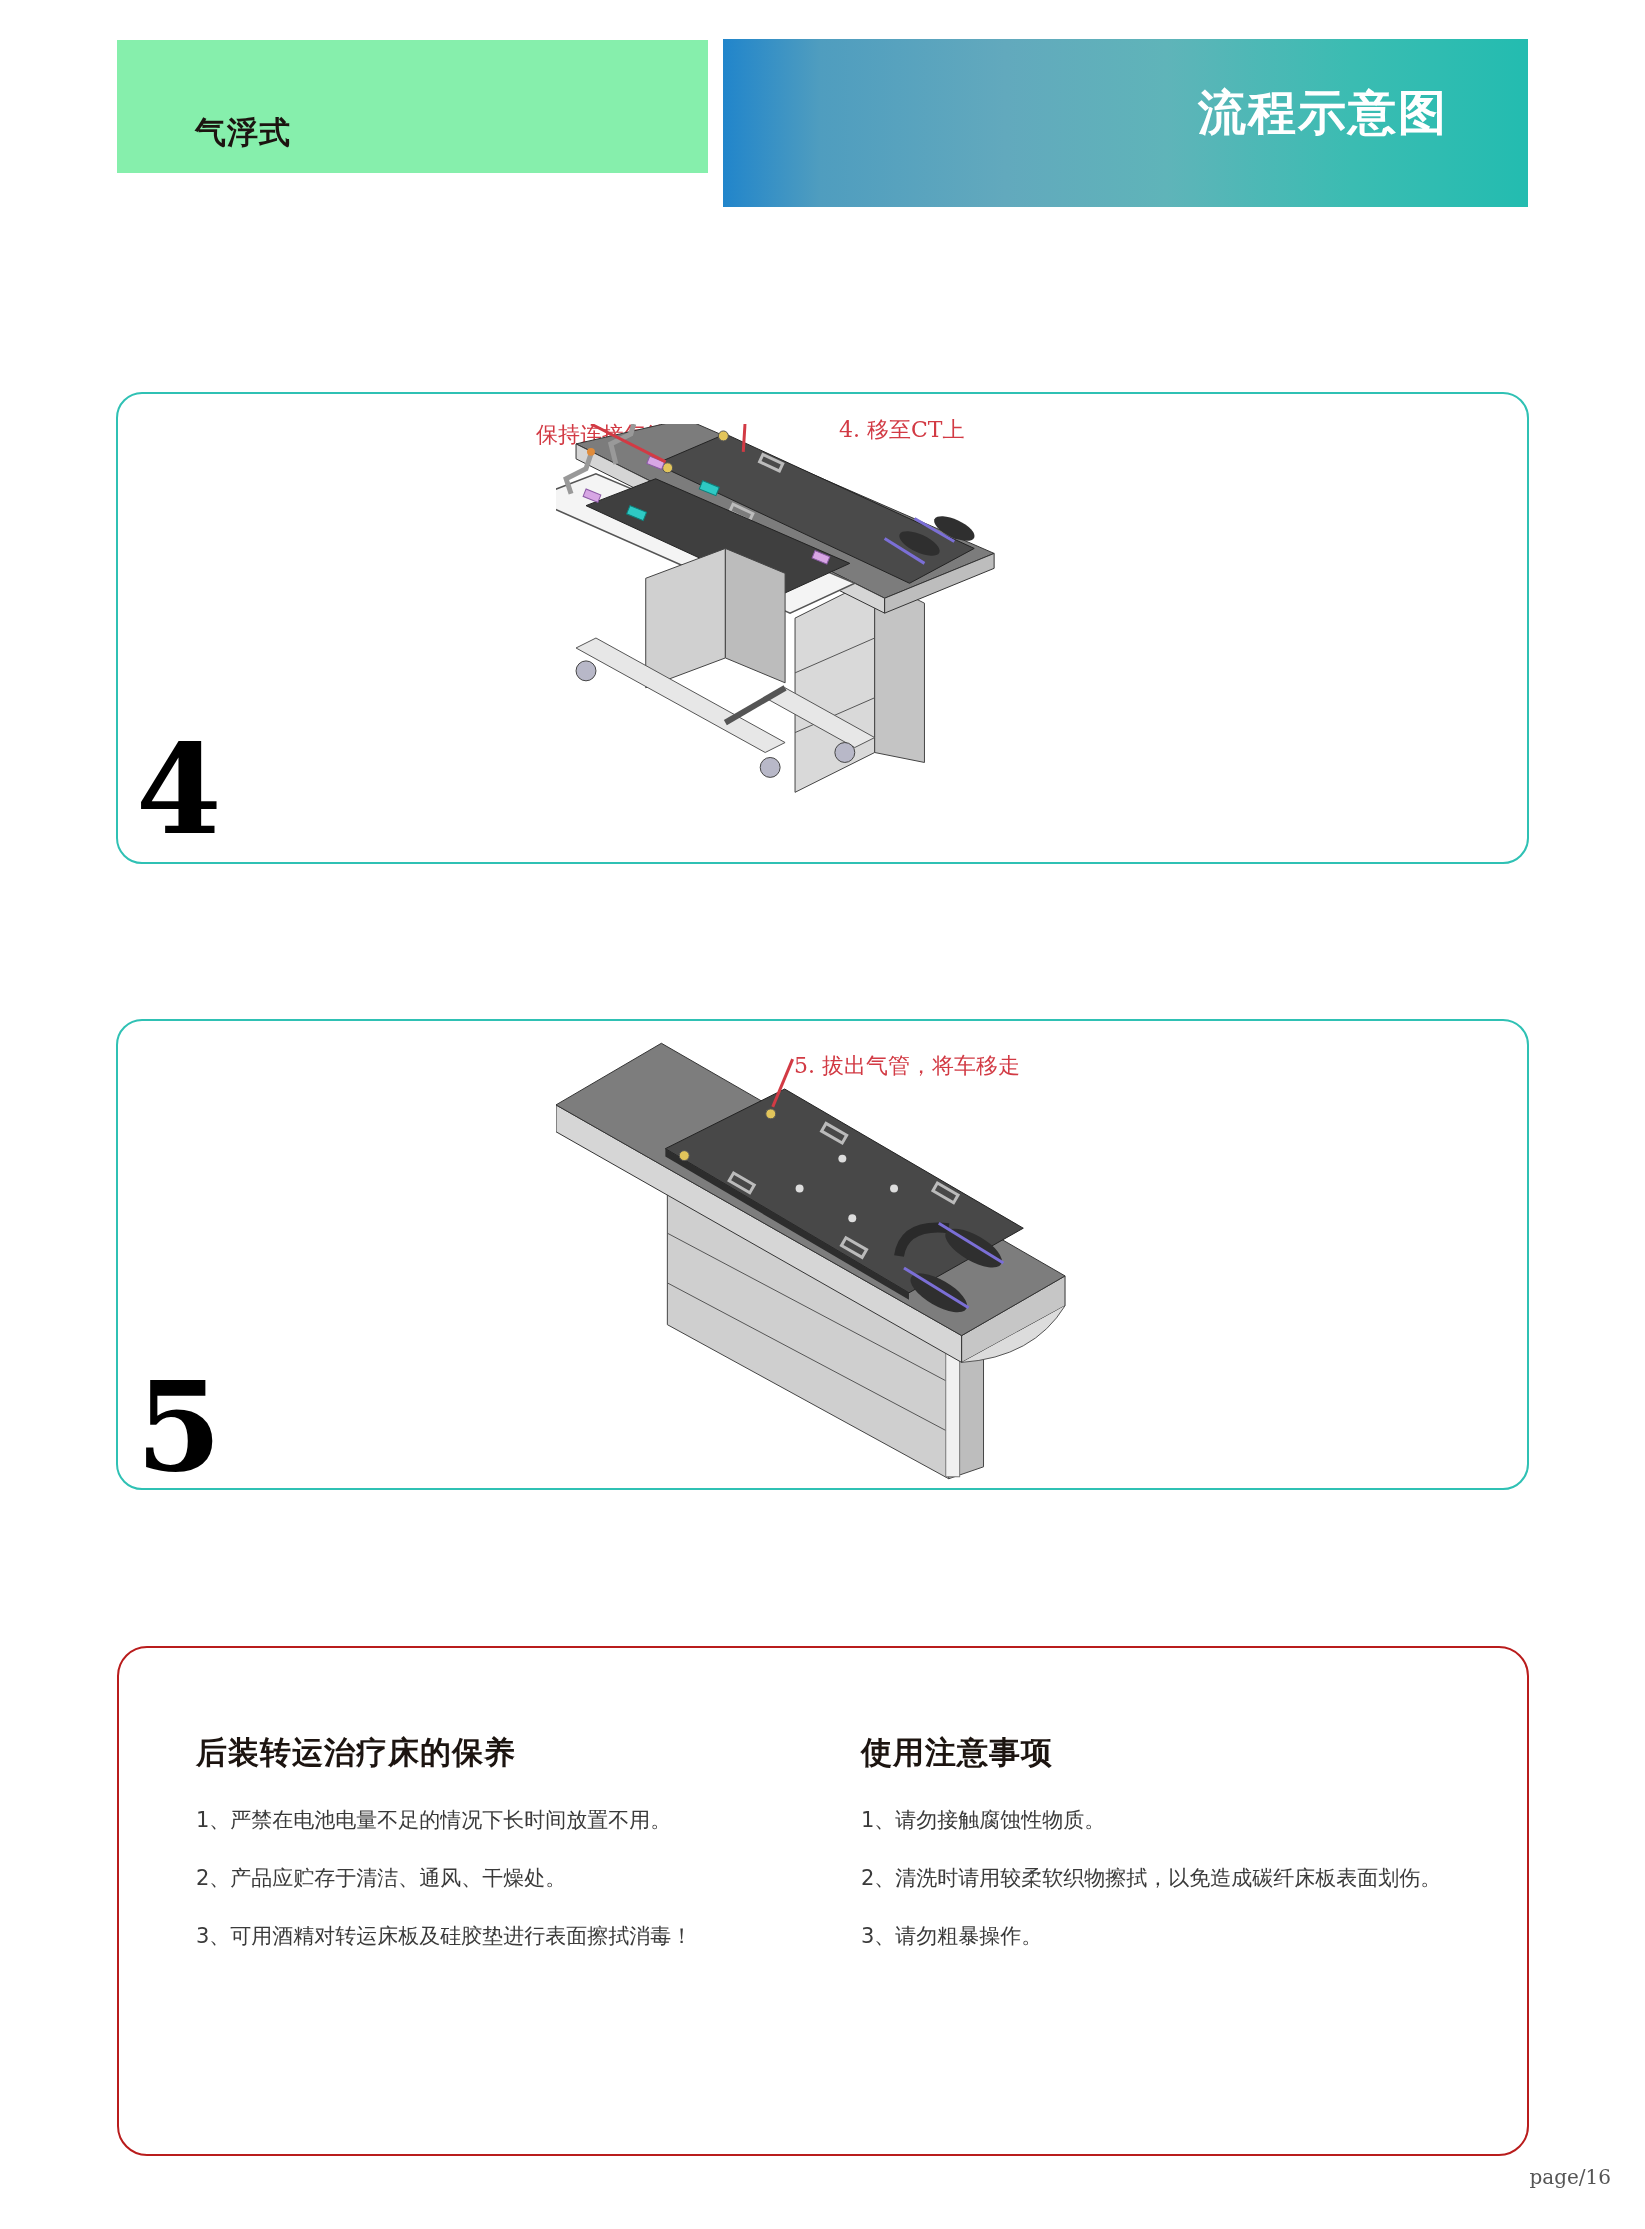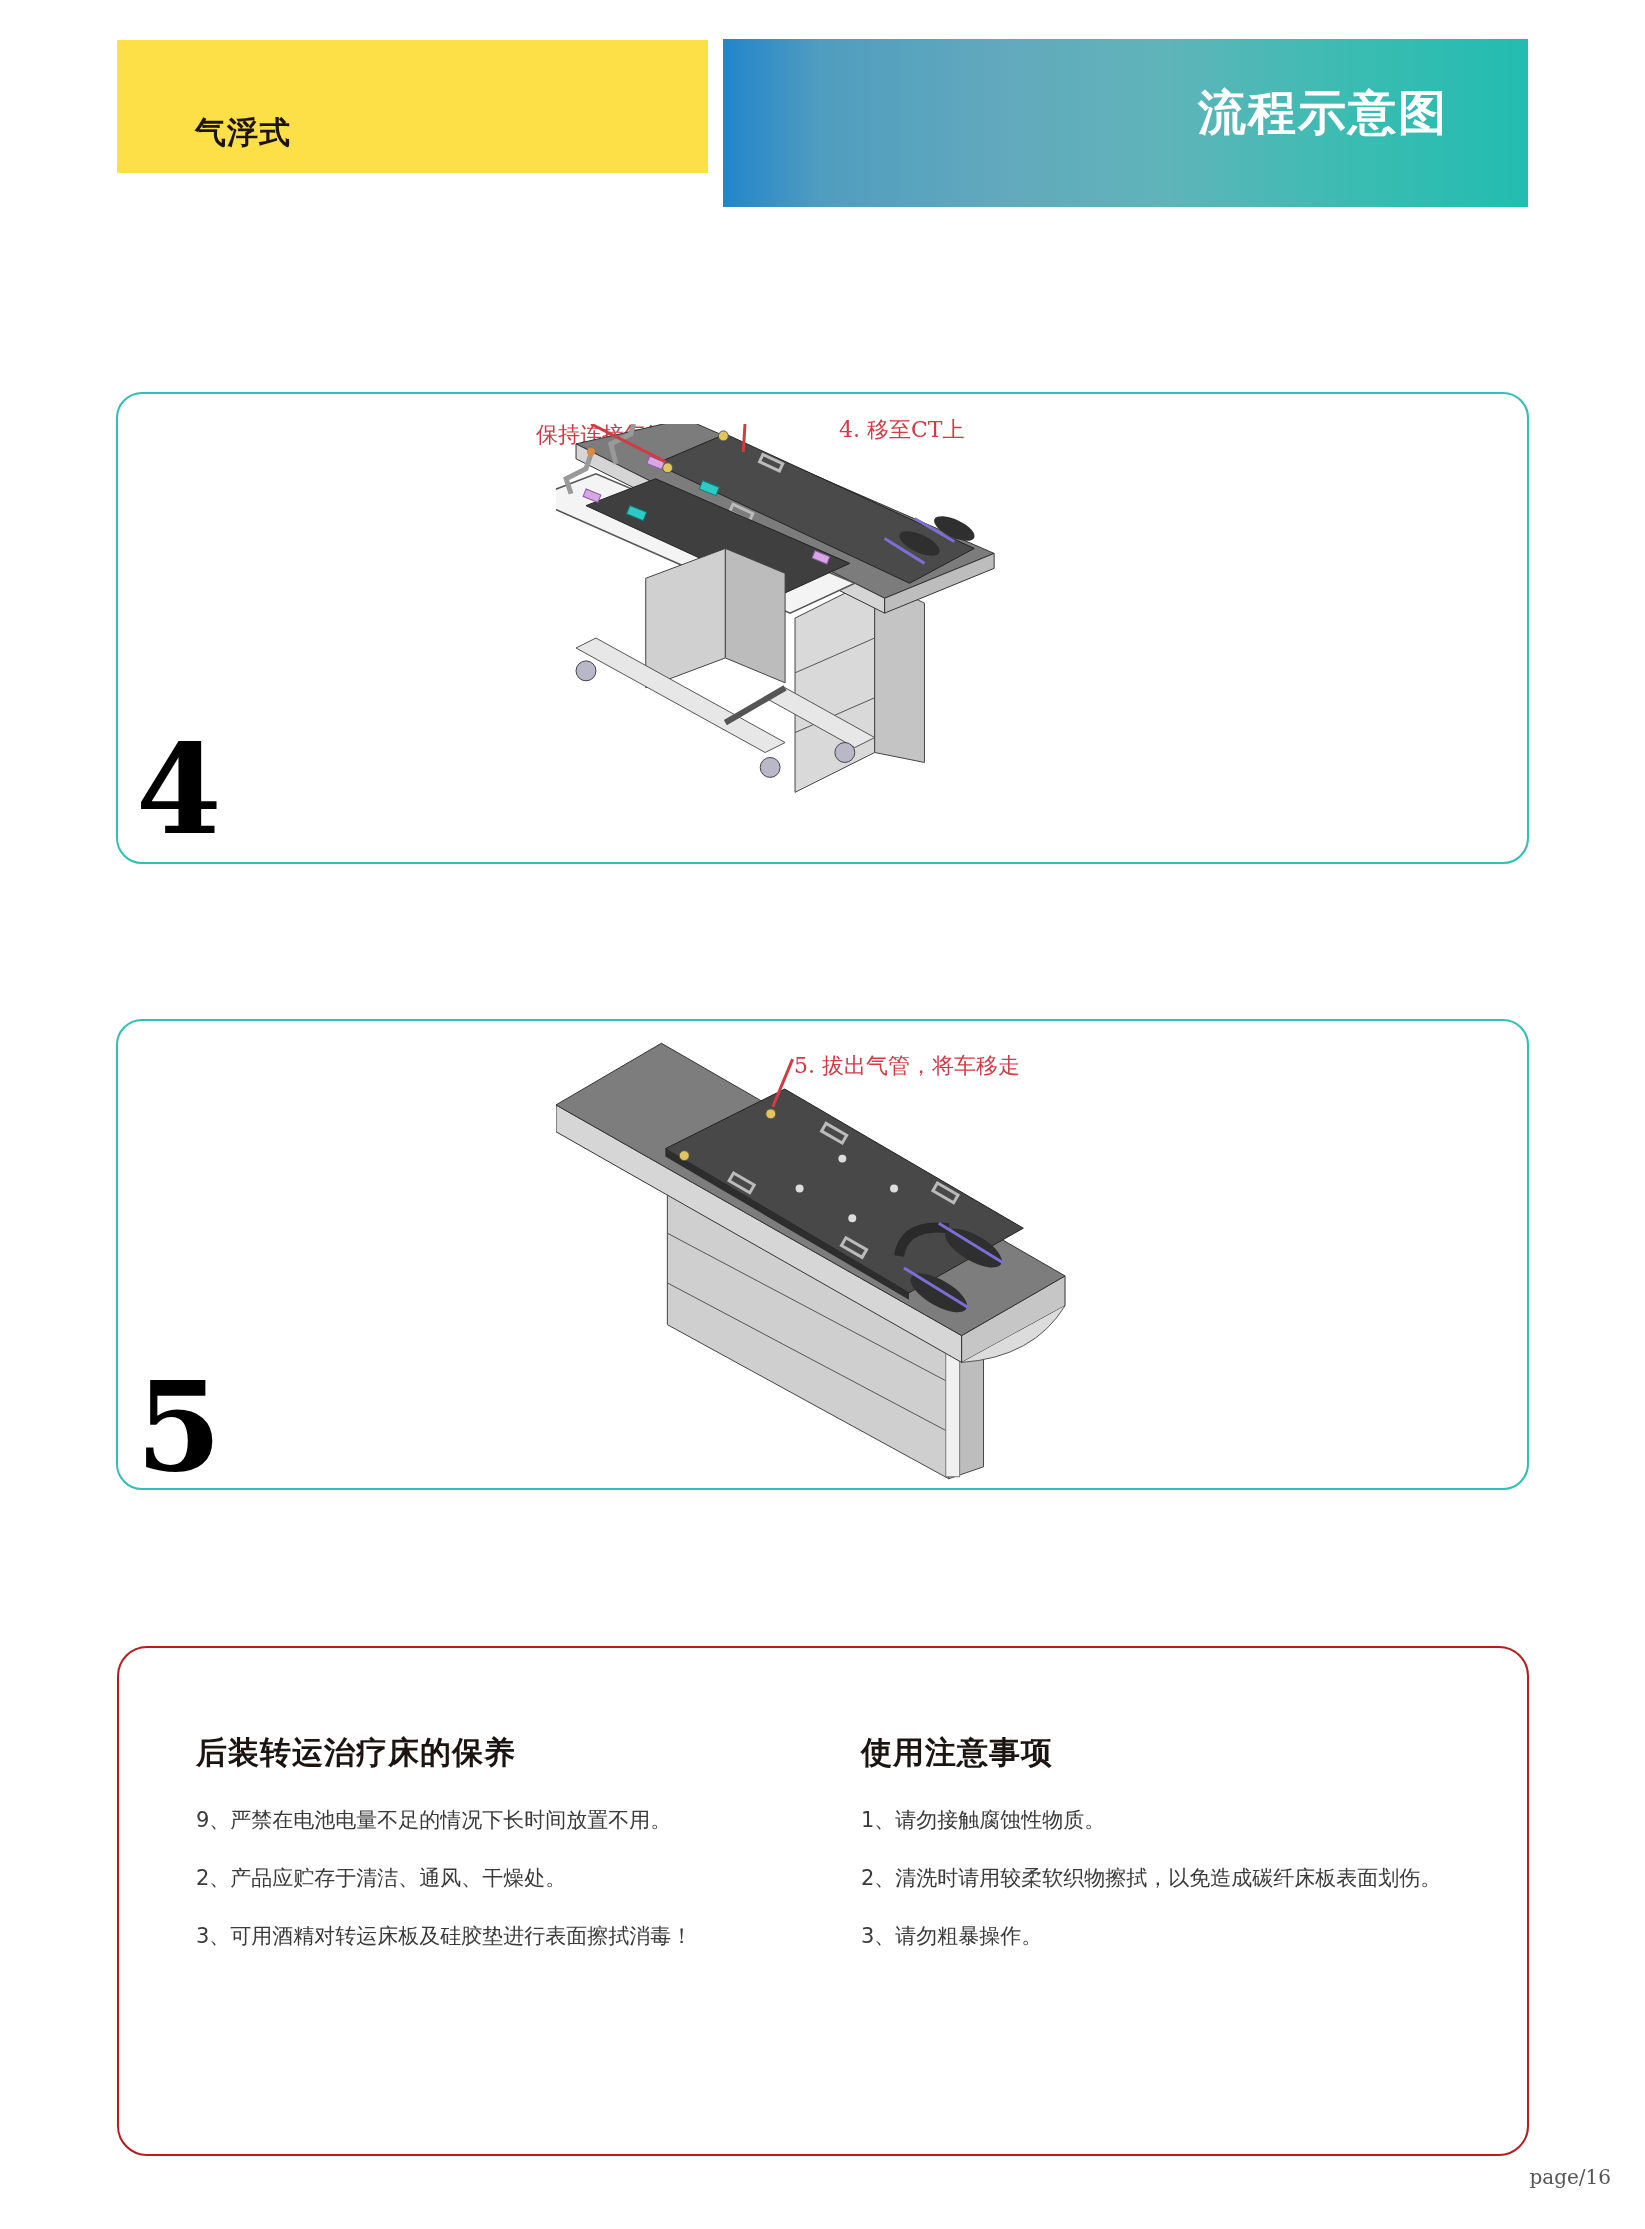--- a/index.html
+++ b/index.html
@@ -1,21 +1,21 @@
 <!DOCTYPE html>
 <html><head>
 <meta charset="utf-8">
 <style>
   html, body { margin:0; padding:0; background:#ffffff; }
   body { width:1646px; height:2230px; position:relative; overflow:hidden;
          font-family:"DejaVu Sans","Liberation Sans",sans-serif; color:#231815; }
   .abs { position:absolute; }
 
   
-  .hdr-left { left:117px; top:40px; width:591px; height:133px; background:#fde047; }
+  .hdr-left { left:117px; top:40px; width:591px; height:133px; background:#86efac; }
   .hdr-left .cat { position:absolute; left:78px; top:72px; font-size:31px; font-weight:bold; color:#1c1410; letter-spacing:1px; }
   .hdr-right { left:723px; top:39px; width:805px; height:168px;
                background:linear-gradient(90deg,#2185cb 0%,#4f9dbf 12%,#62a9bd 35%,#5fb4b9 55%,#3bbcb2 78%,#23bcb0 100%); }
   .hdr-right .ttl { position:absolute; right:80px; top:42px; font-size:48px; font-weight:bold; color:#ffffff; letter-spacing:2px; }
 
   
   .panel { border:2px solid #2fc1b4; border-radius:26px; background:#fff; box-sizing:border-box; }
   .panel4 { left:116px; top:392px; width:1413px; height:472px; }
   .panel5 { left:116px; top:1019px; width:1413px; height:471px; }
   .stepnum { position:absolute; font-family:"DejaVu Serif","Liberation Serif",serif; font-weight:bold; font-size:123px; line-height:1; color:#000; }
@@ -145,21 +145,21 @@
     <line x1="350" y1="230" x2="415" y2="270" stroke="#7b6fd6" stroke-width="3"></line>
 
     <line x1="238" y1="20" x2="218" y2="68" stroke="#d23a44" stroke-width="3"></line>
   </svg>
 </div>
 
 <div class="abs carebox">
   <div class="col left">
     <h2>后装转运治疗床的保养</h2>
     <ol>
-      <li>9、严禁在电池电量不足的情况下长时间放置不用。</li>
+      <li>1、严禁在电池电量不足的情况下长时间放置不用。</li>
       <li>2、产品应贮存于清洁、通风、干燥处。</li>
       <li>3、可用酒精对转运床板及硅胶垫进行表面擦拭消毒！</li>
     </ol>
   </div>
   <div class="col right">
     <h2>使用注意事项</h2>
     <ol>
       <li>1、请勿接触腐蚀性物质。</li>
       <li>2、清洗时请用较柔软织物擦拭，以免造成碳纤床板表面划伤。</li>
       <li>3、请勿粗暴操作。</li>

